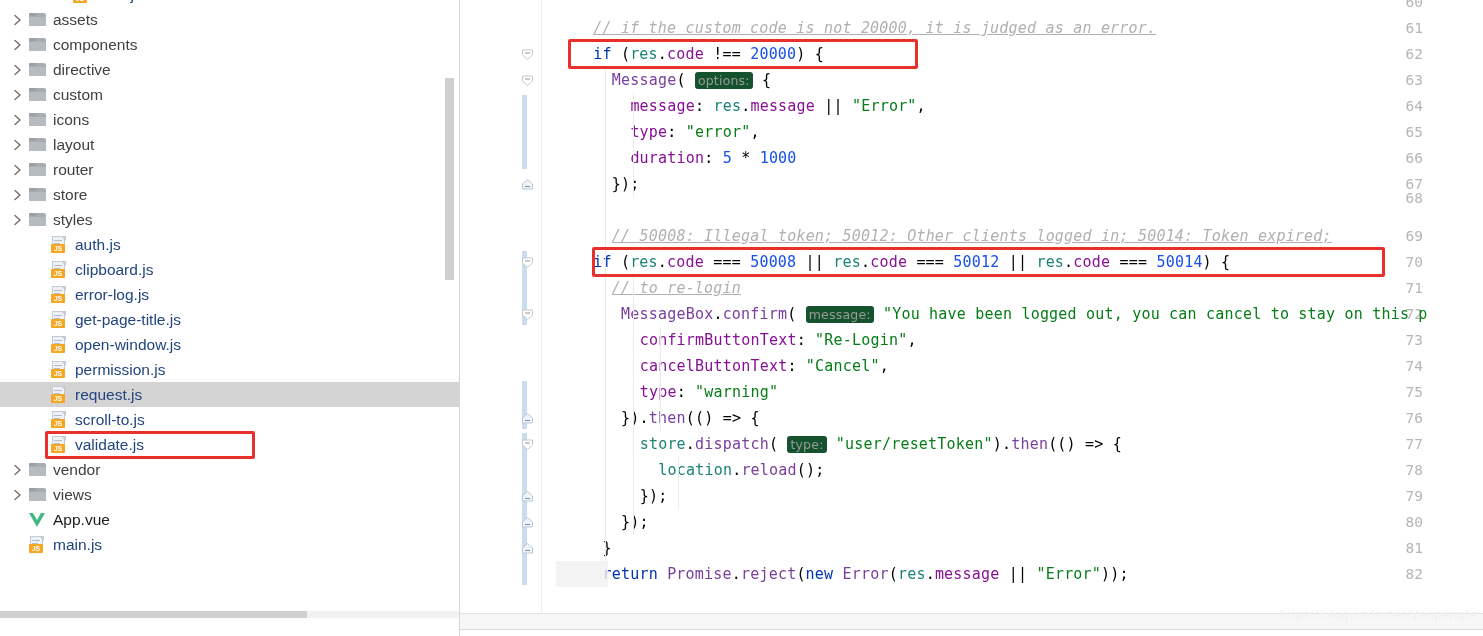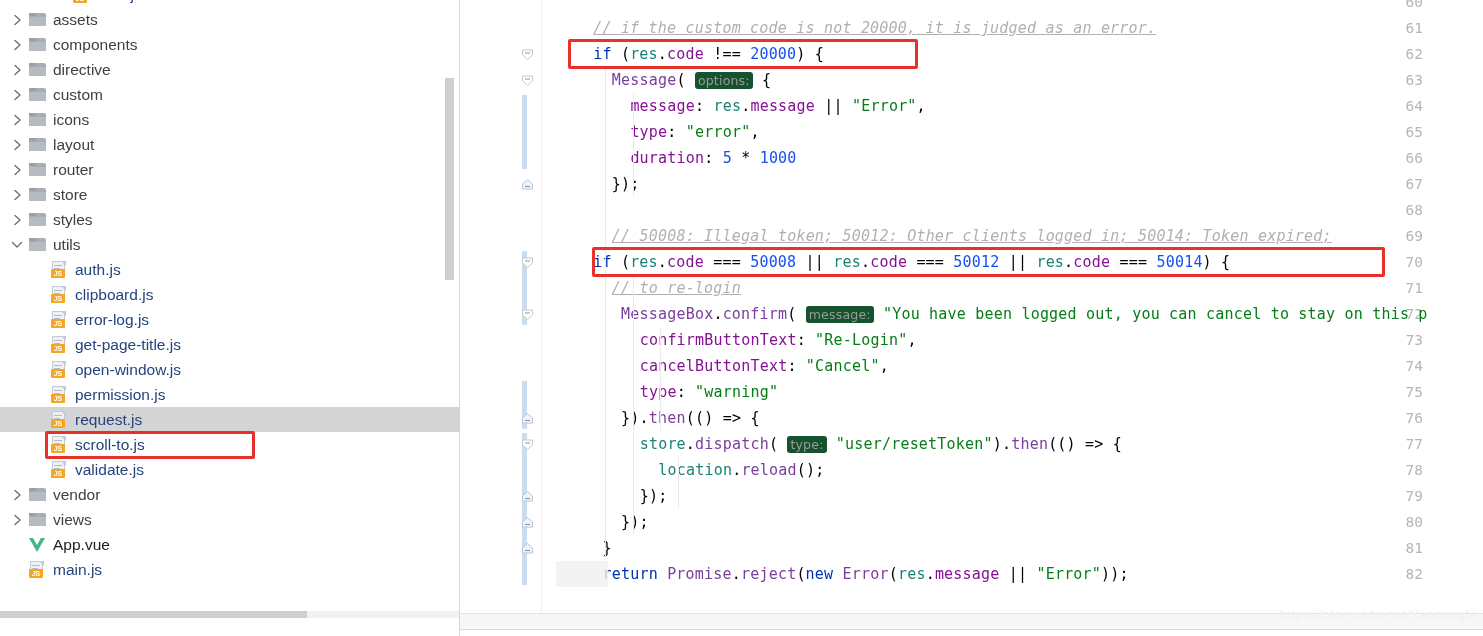--- a/index.html
+++ b/index.html
@@ -339,35 +339,20 @@
           </span>
           <span class="icon-slot">
             <span class="folder-ico">
               <span class="back"></span>
               <span class="tab"></span>
               <span class="front"></span>
             </span>
           </span>
           <span class="lbl folder">styles</span>
         </div>
-        <div class="tree-row" style="padding-left: 8px;">
-          <span class="twisty">
-            <svg width="12" height="9" viewBox="0 0 12 9">
-              <path d="M1.5 2.5 L6 7 L10.5 2.5" fill="none" stroke="#6e6e6e" stroke-width="1.4" stroke-linecap="round" stroke-linejoin="round"></path>
-            </svg>
-          </span>
-          <span class="icon-slot">
-            <span class="folder-ico">
-              <span class="back"></span>
-              <span class="tab"></span>
-              <span class="front"></span>
-            </span>
-          </span>
-          <span class="lbl folder">utils</span>
-        </div>
         <div class="tree-row" style="padding-left: 30px;">
           <span class="twisty"></span>
           <span class="icon-slot">
             <span class="js-ico">
               <span class="page"></span>
               <span class="corner"></span>
               <span class="l1"></span>
               <span class="l2"></span>
               <span class="badge">JS</span>
             </span>
@@ -612,21 +597,21 @@
       </div>
     <div id="line-numbers">
         <div class="ln" style="top: -11px;">60</div>
         <div class="ln" style="top: 15px;">61</div>
         <div class="ln" style="top: 41px;">62</div>
         <div class="ln" style="top: 67px;">63</div>
         <div class="ln" style="top: 93px;">64</div>
         <div class="ln" style="top: 119px;">65</div>
         <div class="ln" style="top: 145px;">66</div>
         <div class="ln" style="top: 171px;">67</div>
-        <div class="ln" style="top: 197px;">68</div>
+        <div class="ln" style="top: 185px;">68</div>
         <div class="ln" style="top: 223px;">69</div>
         <div class="ln" style="top: 249px;">70</div>
         <div class="ln" style="top: 275px;">71</div>
         <div class="ln" style="top: 301px;">72</div>
         <div class="ln" style="top: 327px;">73</div>
         <div class="ln" style="top: 353px;">74</div>
         <div class="ln" style="top: 379px;">75</div>
         <div class="ln" style="top: 405px;">76</div>
         <div class="ln" style="top: 431px;">77</div>
         <div class="ln" style="top: 457px;">78</div>

